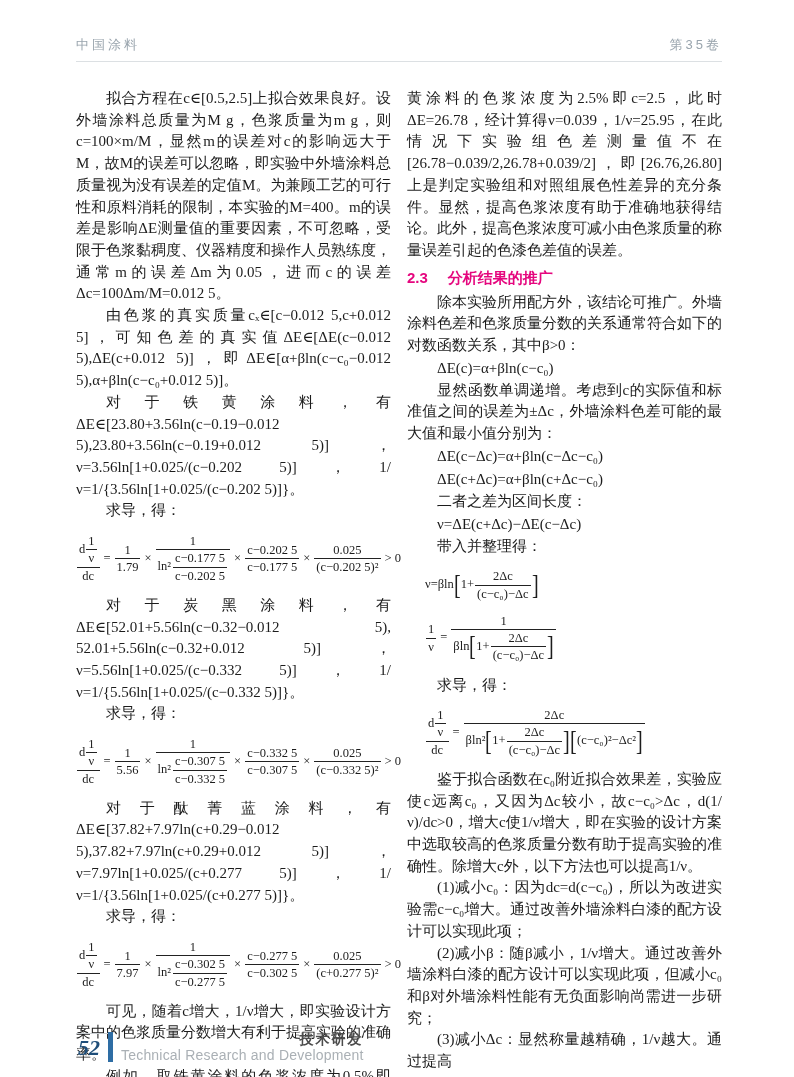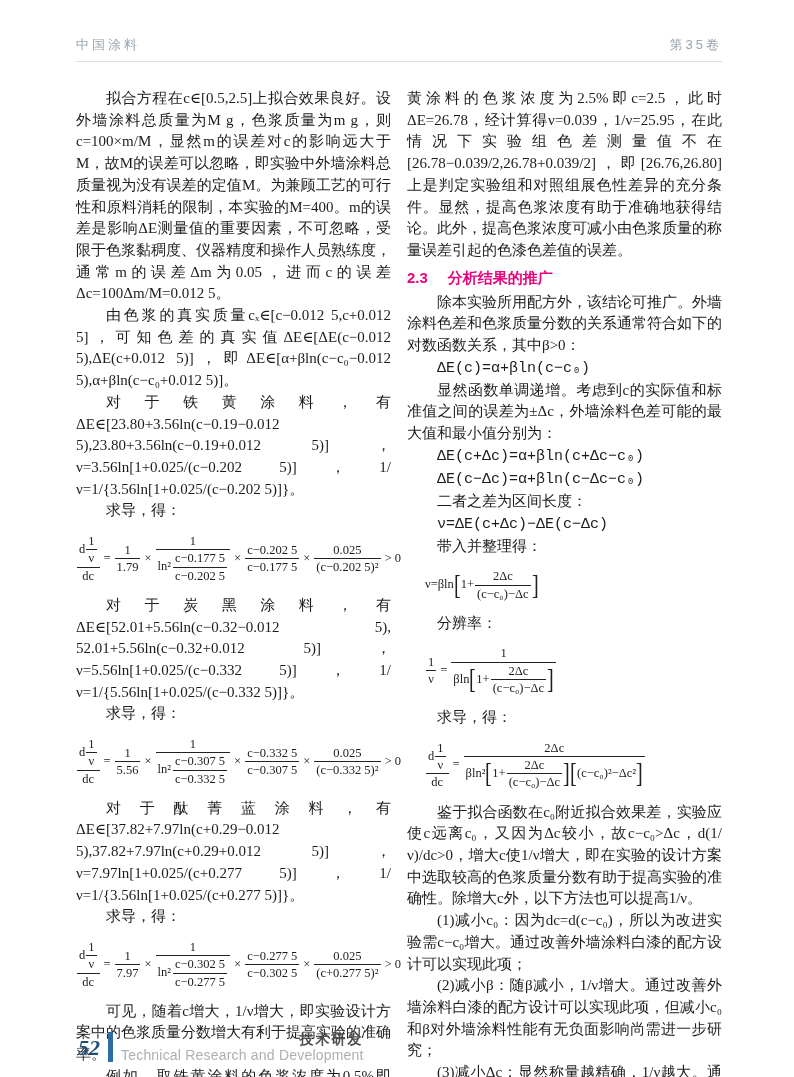--- a/index.html
+++ b/index.html
@@ -11,21 +11,21 @@
   .hdr{display:flex;justify-content:space-between;align-items:flex-end;
        font-family:"Liberation Sans","DejaVu Sans",sans-serif;
        color:#99a4ad;font-size:13px;letter-spacing:3px;
        padding-bottom:7px;border-bottom:1px solid #dcе0e3;border-bottom:1px solid #dce0e3;}
 
   
   .cols{display:flex;gap:16px;margin-top:26px;}
   .col{width:315px;font-size:15px;line-height:21.7px;text-align:justify;}
   .col p{margin:0;text-indent:2em;}
   .col p.noind{text-indent:0;}
-  .col p.eq{text-indent:2em;line-height:23px;font-family:Liberation Mono, monospace;}
+  .col p.eq{text-indent:2em;line-height:23px;}
 
   
   .h23{font-family:"Liberation Sans","DejaVu Sans",sans-serif;font-weight:bold;
        color:var(--accent,#e5067e);font-size:15px;margin:5px 0 3px;text-indent:0;
        display:flex;gap:20px;line-height:22px;}
 
   
   .formula{font-size:12.5px;line-height:1.25;margin:11px 0;white-space:nowrap;
            display:flex;align-items:center;}
   .formula.ind{margin-left:18px;}
@@ -165,38 +165,37 @@
       <p class="noind">黄涂料的色浆浓度为2.5%即c=2.5，此时ΔE=26.78，经计算得ν=0.039，1/ν=25.95，在此情况下实验组色差测量值不在[26.78−0.039/2,26.78+0.039/2]，即[26.76,26.80]上是判定实验组和对照组展色性差异的充分条件。显然，提高色浆浓度有助于准确地获得结论。此外，提高色浆浓度可减小由色浆质量的称量误差引起的色漆色差值的误差。</p>
 
       <div class="h23">
         <span>2.3</span>
         <span>分析结果的推广</span>
       </div>
 
       <p>除本实验所用配方外，该结论可推广。外墙涂料色差和色浆质量分数的关系通常符合如下的对数函数关系，其中β&gt;0：</p>
       <p class="eq">ΔE(c)=α+βln(c−c₀)</p>
       <p>显然函数单调递增。考虑到c的实际值和标准值之间的误差为±Δc，外墙涂料色差可能的最大值和最小值分别为：</p>
+      <p class="eq">ΔE(c−Δc)=α+βln(c−Δc−c₀)</p>
       <p class="eq">ΔE(c+Δc)=α+βln(c+Δc−c₀)</p>
-      <p class="eq">ΔE(c−Δc)=α+βln(c−Δc−c₀)</p>
       <p>二者之差为区间长度：</p>
       <p class="eq">ν=ΔE(c+Δc)−ΔE(c−Δc)</p>
       <p>带入并整理得：</p>
 
       <div class="formula ind">
         <span>ν=βln</span>
         <span class="bk">[</span>
         <span>1+</span>
         <span class="frac">
             <span class="fn">2Δc</span>
             <span class="fd">(c−c₀)−Δc</span>
           </span>
         <span class="bk">]</span>
       </div>
 
-      <p>分辨率：</p>
 
       <div class="formula ind">
         <span class="frac">
             <span class="fn">1</span>
             <span class="fd">ν</span>
           </span>
         <span class="op">=</span>
         <span class="frac">
             <span class="fn">1</span>
             <span class="fd"><span>βln</span><span class="bk">[</span><span>1+</span><span class="frac"><span class="fn">2Δc</span><span class="fd">(c−c₀)−Δc</span></span><span class="bk">]</span></span>

